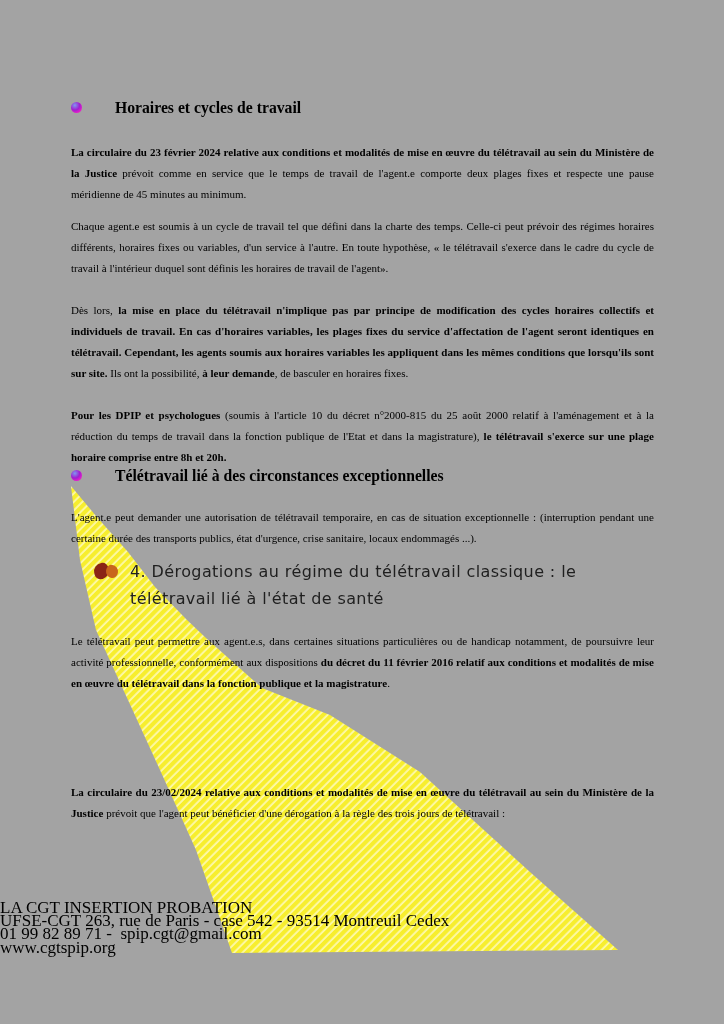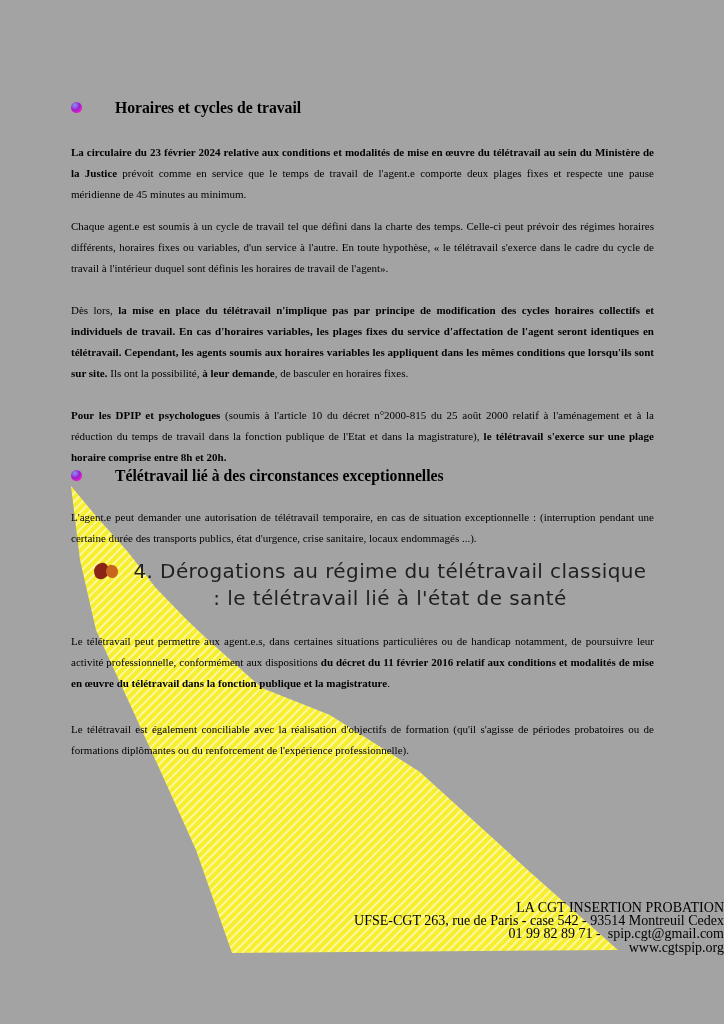--- a/index.html
+++ b/index.html
@@ -30,42 +30,41 @@
     margin-right:33px;
     background:radial-gradient(circle at 35% 30%,
       var(--bullet_sphere_blue),
       var(--bullet_sphere_purple) 45%,
       var(--bullet_sphere_pink) 78%,
       #8d0f86 100%);
   }
   .gothic-heading{
     left:130px;width:520px;
     font-family:"DejaVu Sans", sans-serif;
-    font-size:20px;line-height:27px;
+    font-size:16px;line-height:27px;
     letter-spacing:0.4px;
-    text-align:center;
     color:#1f1f1f;
   }
   .leaf-icon{position:absolute;left:94px;top:561px;width:27px;height:21px;z-index:1;}
   .leaf-left{
     position:absolute;left:0;top:2px;width:15px;height:16px;
     background:var(--leaf_dark);
     border-radius:62% 38% 55% 45% / 55% 45% 60% 40%;
     transform:rotate(-12deg);
   }
   .leaf-right{
     position:absolute;left:12px;top:4px;width:12px;height:13px;
     background:var(--leaf_orange);
     border-radius:45% 60% 50% 60% / 50% 55% 50% 55%;
     transform:rotate(8deg);
   }
   .footer{
     left:0;width:724px;
-    text-align:right;
-    font-size:14px;line-height:13.2px;
+    text-align:left;
+    font-size:17px;line-height:13.2px;
   }
   .footer .line{white-space:pre;}
   b{font-weight:bold;}
 </style>
 </head>
 <body>
 
 <div class="page">
 
   <svg class="streak-svg" width="724" height="1024" viewBox="0 0 724 1024">
@@ -99,22 +98,22 @@
   <p class="block para" style="top:496px"><span>L'agent.e peut demander une autorisation de télétravail temporaire, en cas de situation exceptionnelle : (interruption pendant une certaine durée des transports publics, état d'urgence, crise sanitaire, locaux endommagés ...).</span></p>
 
   <span class="leaf-icon">
     <span class="leaf-left"></span>
     <span class="leaf-right"></span>
   </span>
   <div class="block gothic-heading" style="top:558px">4. Dérogations au régime du télétravail classique : le télétravail lié à l'état de santé</div>
 
   <p class="block para" style="top:620px"><span>Le télétravail peut permettre aux agent.e.s, dans certaines situations particulières ou de handicap notamment, de poursuivre leur activité professionnelle, conformément aux dispositions </span><b>du décret du 11 février 2016 relatif aux conditions et modalités de mise en œuvre du télétravail dans la fonction publique et la magistrature</b><span>.</span></p>
 
-  <p class="block para" style="top:708px"><span>Le télétravail est également conciliable avec la réalisation d'objectifs de formation (qu'il s'agisse de périodes probatoires ou de formations diplômantes ou du renforcement de l'expérience professionnelle).</span></p>
 
+  <p class="block para" style="top:771px"><b>La circulaire du 23/02/2024 relative aux conditions et modalités de mise en œuvre du télétravail au sein du Ministère de la Justice </b><span>prévoit que l'agent peut bénéficier d'une dérogation à la règle des trois jours de télétravail :</span></p>
 
   <div class="block footer" style="top:901px">
     <div class="line">LA CGT INSERTION PROBATION</div>
     <div class="line">UFSE-CGT 263, rue de Paris - case 542 - 93514 Montreuil Cedex</div>
     <div class="line">01 99 82 89 71 -  spip.cgt@gmail.com</div>
     <div class="line">www.cgtspip.org</div>
   </div>
 
 </div>
 

